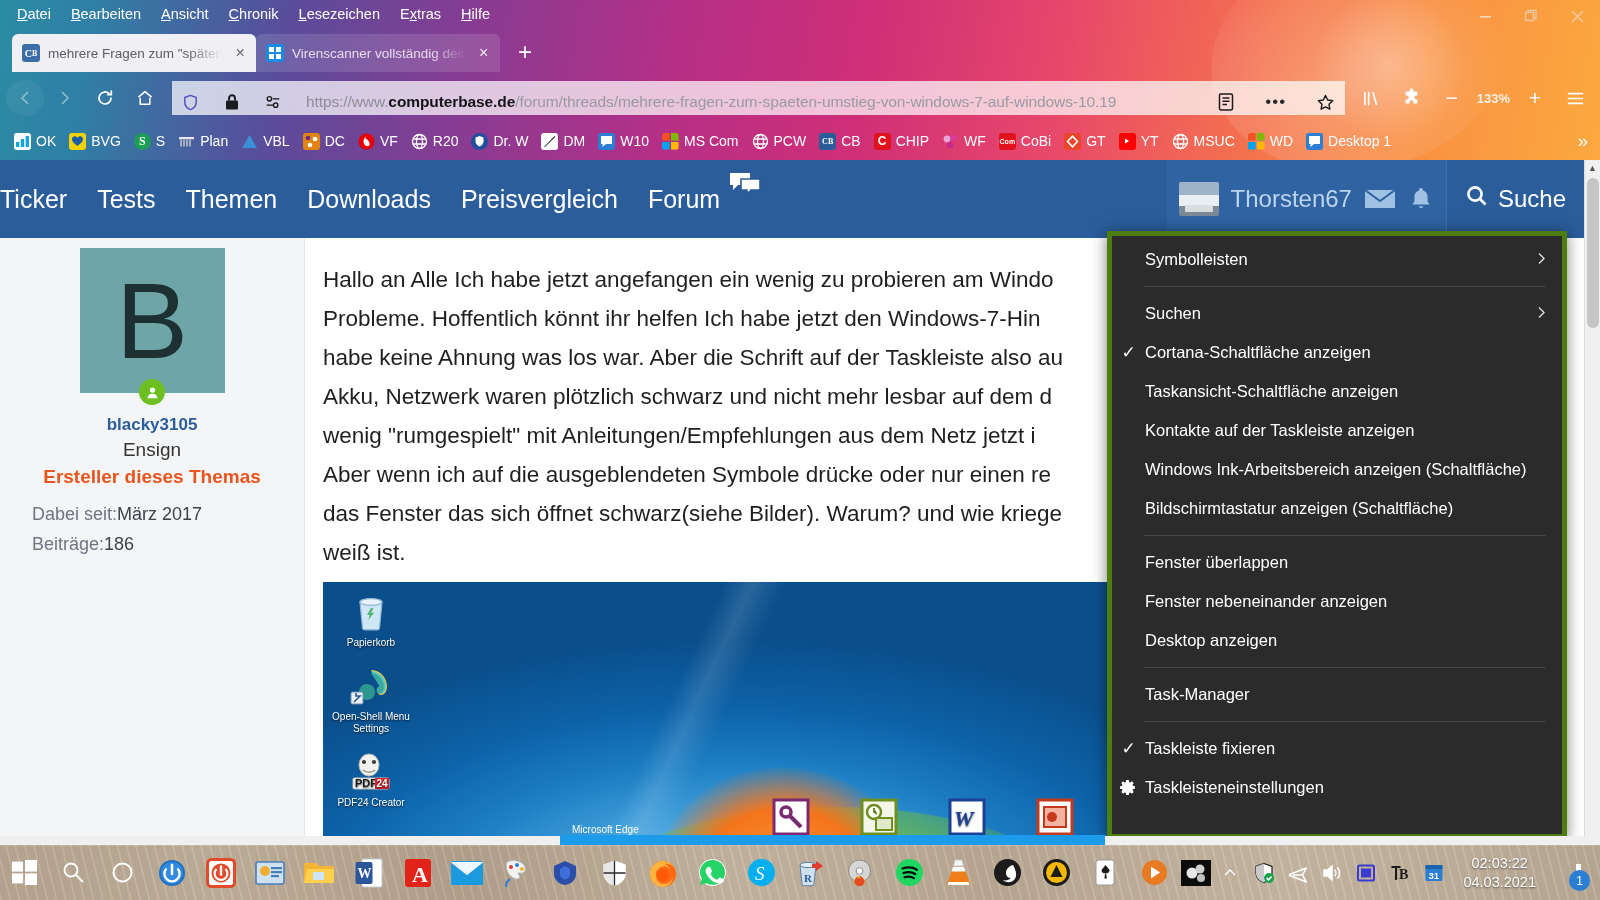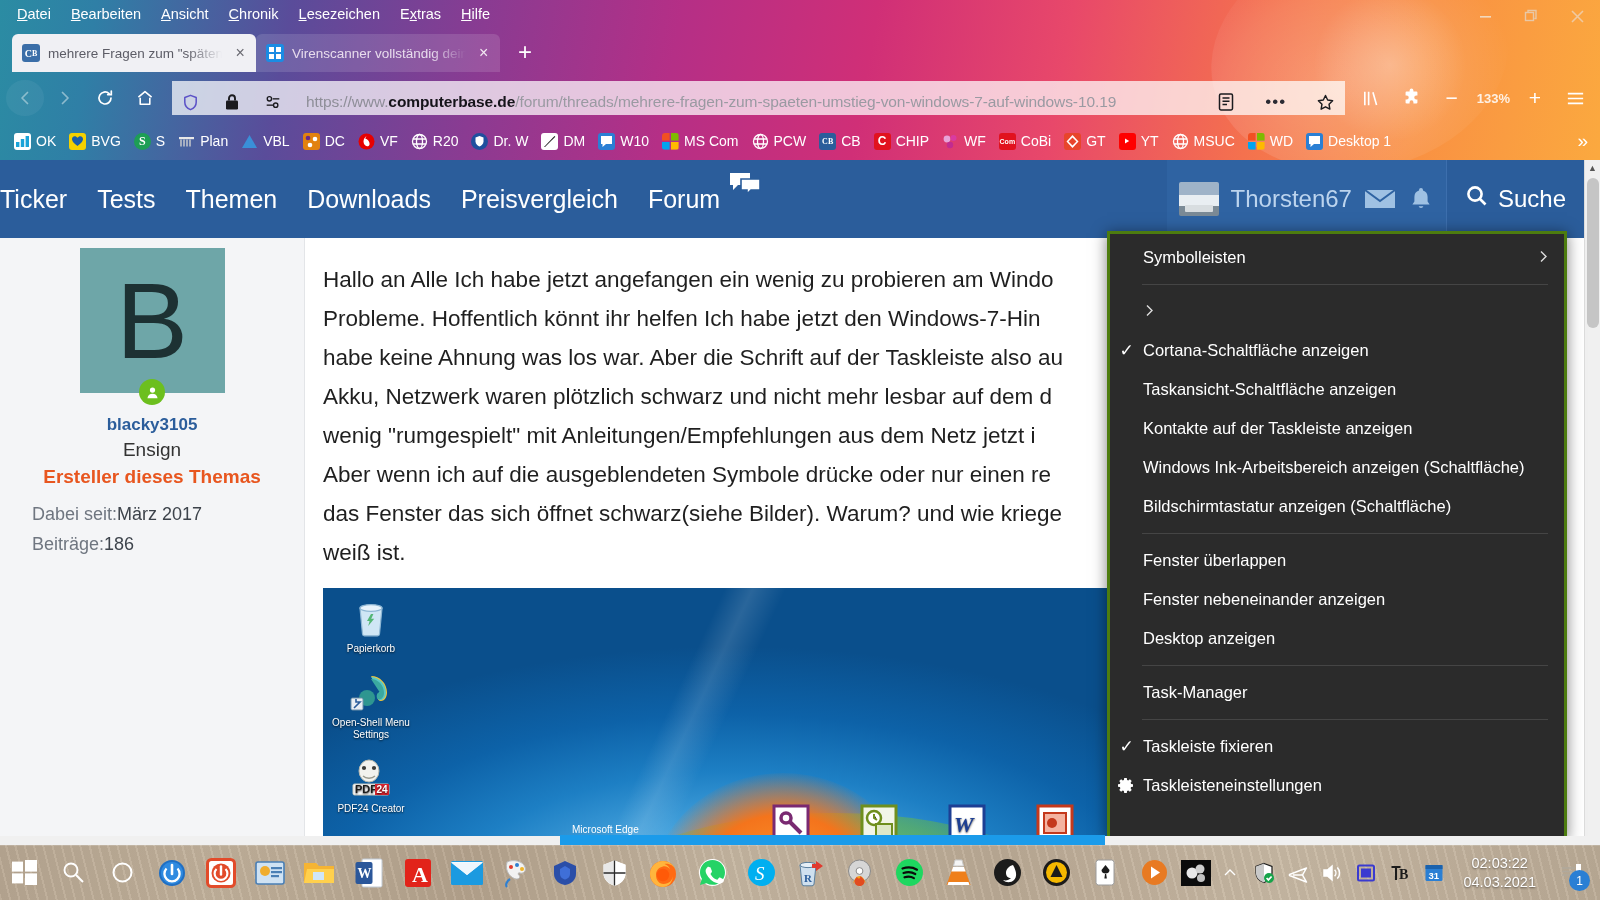--- a/index.html
+++ b/index.html
@@ -183,21 +183,21 @@
   .pcreator { font-size:19px; font-weight:bold; color:#e8561f; margin-top:5px; }
   .pstats { width:240px; margin-top:11px; font-size:18px; color:#6f7680;}
   .pstats .row { display:flex; justify-content:flex-start; line-height:30px;}
   .pstats .row b { color:#3d434b; font-weight:normal;}
 
   .post-main { flex:1 1 auto; padding:22px 26px 0 18px; min-width:0; overflow:hidden;}
   .post-text { font-size:22.5px; line-height:39px; color:#1f1f1f; white-space:nowrap; }
 
   
   .shot {
-    margin-top:16px; width:790px; height:295px; position:relative; overflow:hidden;
+    margin-top:10px; width:790px; height:295px; position:relative; overflow:hidden;
     background:
       radial-gradient(ellipse 560px 260px at 52% 108%, #8dd0f0 0%, #4aa7e0 28%, #1d7fc4 52%, #0d62a8 74%, #0a4f8c 100%);
   }
   .shot .w7glow {
     position:absolute; left:330px; bottom:-120px; width:260px; height:230px;
     background: radial-gradient(ellipse at 50% 50%, #ff9d2e 0%, #f4741c 45%, rgba(240,110,20,0) 72%);
     border-radius:50%;
   }
   .shot .w7green {
     position:absolute; left:250px; bottom:-150px; width:520px; height:220px;
@@ -217,21 +217,21 @@
   .vscroll { position:absolute; right:0; top:0; width:16px; height:685px; background:#f0f0f0;
              border-left:1px solid #dcdcdc; }
   .vscroll .up, .vscroll .dn { height:16px; display:flex; align-items:center; justify-content:center;
               color:#555; font-size:9px;}
   .vscroll .thumb { position:absolute; left:2px; top:18px; width:12px; height:150px; background:#c5c5c5; border-radius:6px;}
 
   
   .ctxmenu {
     position:absolute; left:1107px; top:231px; width:460px; height:608px;
     background:#2b2b2b; color:#fff; z-index:30;
-    border:3px solid #4d7c0f;
+    border:5px solid #4d7c0f;
     box-shadow:0 2px 14px rgba(0,0,0,.5);
     padding:4px 0;
   }
   .ctxitem { height:39px; display:flex; align-items:center; padding:0 14px 0 0; font-size:16.5px;}
   .ctxitem .chk { width:33px; flex:0 0 33px; display:flex; align-items:center; justify-content:center; font-size:17px;}
   .ctxitem .lbl { flex:1 1 auto; white-space:nowrap; }
   .ctxitem .arw { flex:0 0 auto; font-size:15px; color:#d8d8d8;}
   .ctxsep { height:1px; background:#454545; margin:7px 16px 7px 32px; }
 
   
@@ -780,20 +780,21 @@
       <div class="ctxitem">
         <span class="chk"></span>
         <span class="lbl">Symbolleisten</span>
         <span class="arw"><svg width="13" height="17" viewBox="0 0 13 17" fill="none" stroke="#ddd" stroke-width="1.4">
             <path d="M4 3.5l5 5-5 5"></path>
           </svg></span>
       </div>
       <div class="ctxsep"></div>
       <div class="ctxitem">
         <span class="chk"></span>
+        <span class="lbl">Suchen</span>
         <span class="arw"><svg width="13" height="17" viewBox="0 0 13 17" fill="none" stroke="#ddd" stroke-width="1.4">
             <path d="M4 3.5l5 5-5 5"></path>
           </svg></span>
       </div>
       <div class="ctxitem">
         <span class="chk">✓</span>
         <span class="lbl">Cortana-Schaltfläche anzeigen</span>
       </div>
       <div class="ctxitem">
         <span class="chk"></span>

